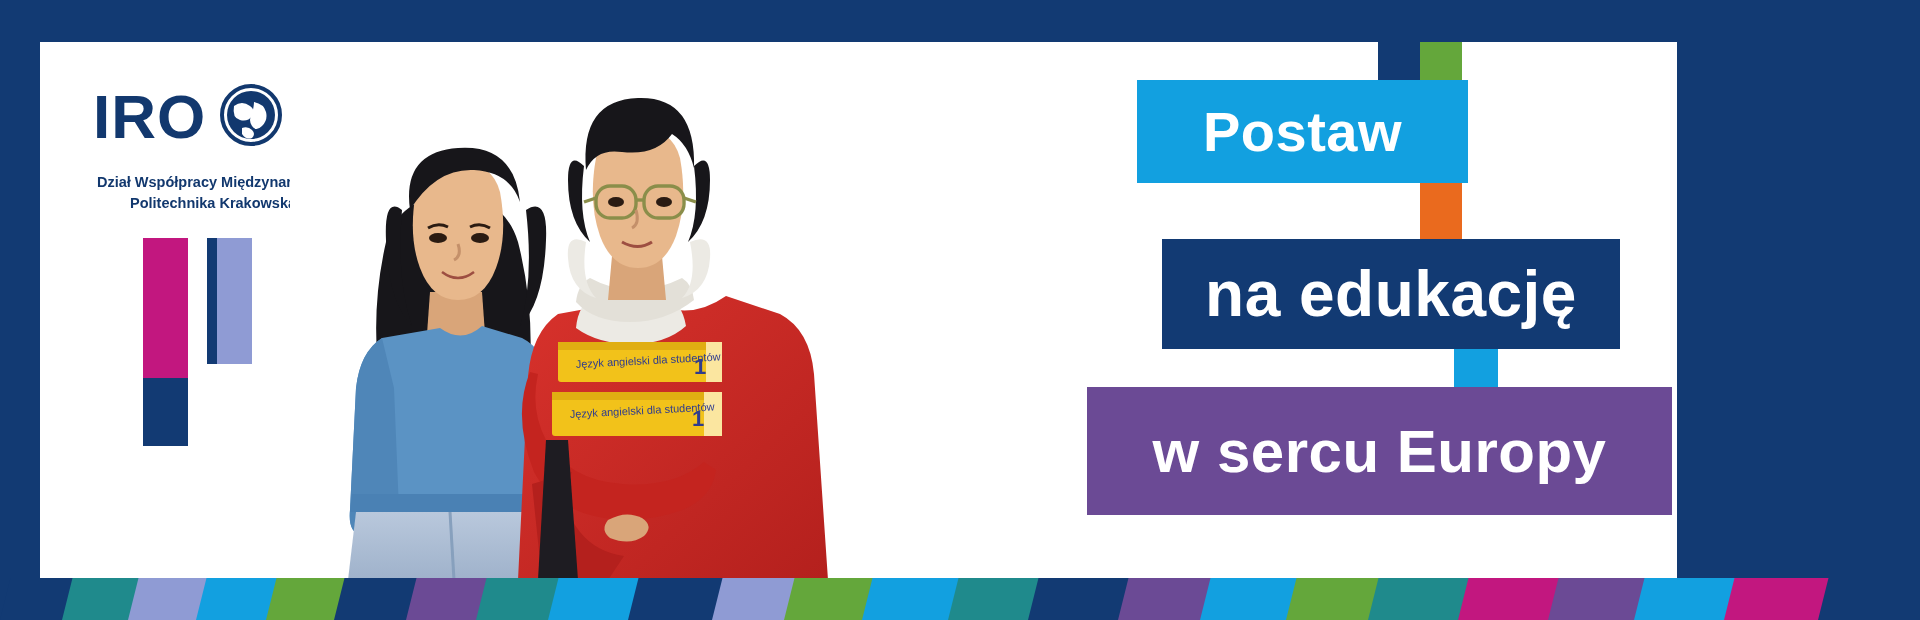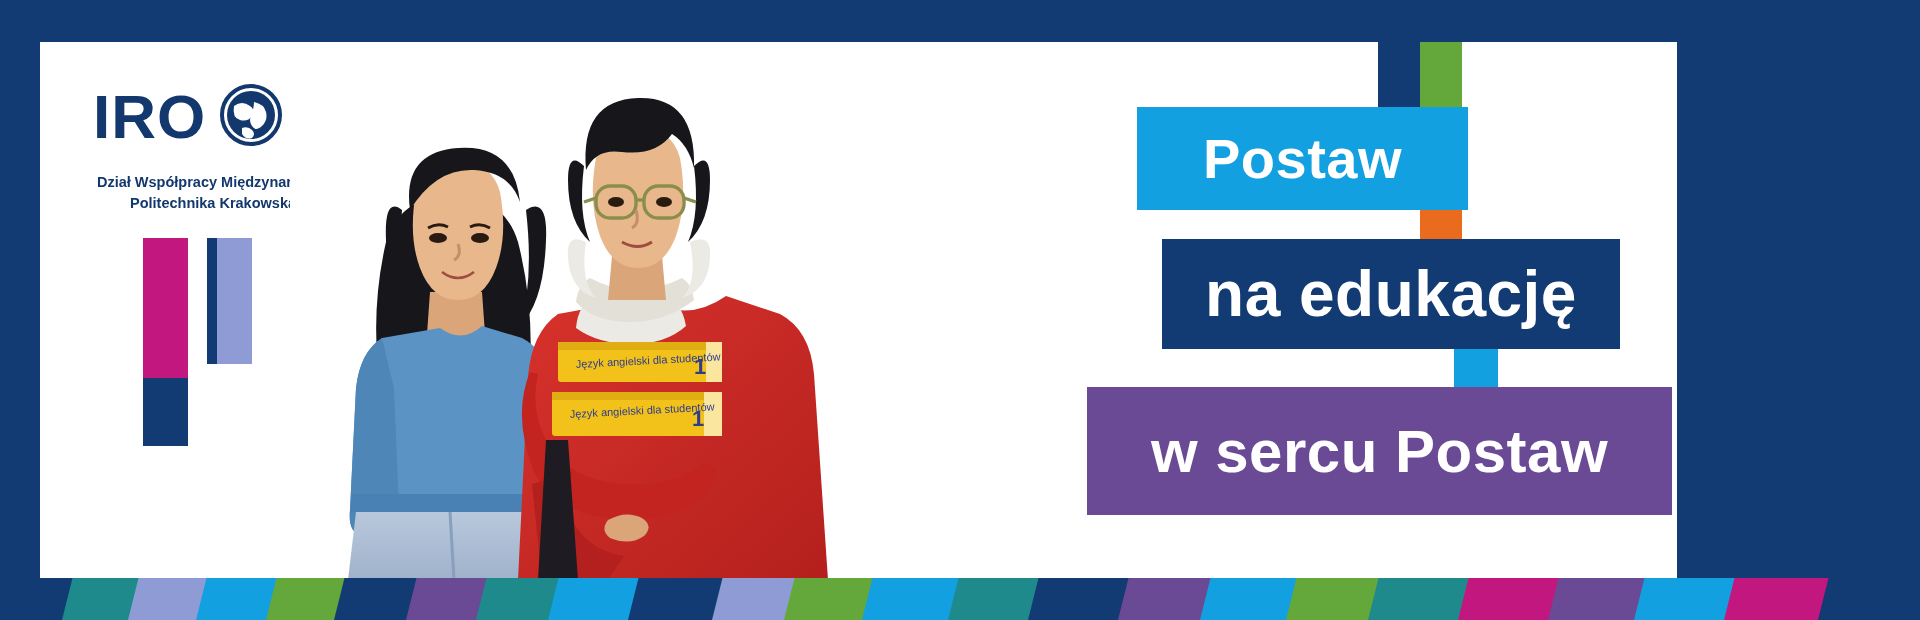--- a/index.html
+++ b/index.html
@@ -33,21 +33,21 @@
 
   
   #photo{position:absolute;left:250px;top:0px;width:580px;height:538px;}
 
   
 
   
   .tbox{position:absolute;display:flex;align-items:center;justify-content:center;}
   .tbox span{color:#ffffff;font-weight:bold;font-family:"Liberation Sans", sans-serif;
     white-space:nowrap;letter-spacing:0.5px;}
-  #t1{left:1097px;top:38px;width:331px;height:103px;background:#12a0e0;margin-top:27px;}
+  #t1{left:1097px;top:38px;width:331px;height:103px;background:#12a0e0;}
   #t1 span{font-size:56px;}
   #t2{left:1122px;top:197px;width:458px;height:110px;background:#123a73;}
   #t2 span{font-size:64px;}
   #t3{left:1047px;top:345px;width:585px;height:128px;background:#6b4a95;}
   #t3 span{font-size:60px;}
 
   
   #mosaic{position:absolute;left:0;bottom:0;width:1920px;height:42px;overflow:hidden;}
   #mosaic div{position:absolute;bottom:0;}
 </style>
@@ -185,21 +185,21 @@
         <div class="bar" style="left: 1414px; top: 252px; width: 44px; height: 160px; background: rgb(18, 160, 224);"></div>
       </div>
 
     <div class="tbox" id="t1" style="background: rgb(18, 160, 224);">
       <span>Postaw</span>
     </div>
     <div class="tbox" id="t2" style="background: rgb(18, 58, 115);">
       <span>na edukację</span>
     </div>
     <div class="tbox" id="t3" style="background: rgb(107, 74, 149);">
-      <span>w sercu Postaw</span>
+      <span>w sercu Europy</span>
     </div>
 
   </div>
 
   <div id="mosaic">
       <div style="left: 0px; width: 70px; height: 60px; background: rgb(18, 58, 115); transform: skewX(-14deg); transform-origin: left bottom;"></div>
       <div style="left: 62px; width: 72px; height: 60px; background: rgb(31, 138, 140); transform: skewX(-14deg); transform-origin: left bottom;"></div>
       <div style="left: 128px; width: 70px; height: 60px; background: rgb(143, 155, 212); transform: skewX(-14deg); transform-origin: left bottom;"></div>
       <div style="left: 196px; width: 74px; height: 60px; background: rgb(18, 160, 224); transform: skewX(-14deg); transform-origin: left bottom;"></div>
       <div style="left: 266px; width: 72px; height: 60px; background: rgb(100, 167, 59); transform: skewX(-14deg); transform-origin: left bottom;"></div>

